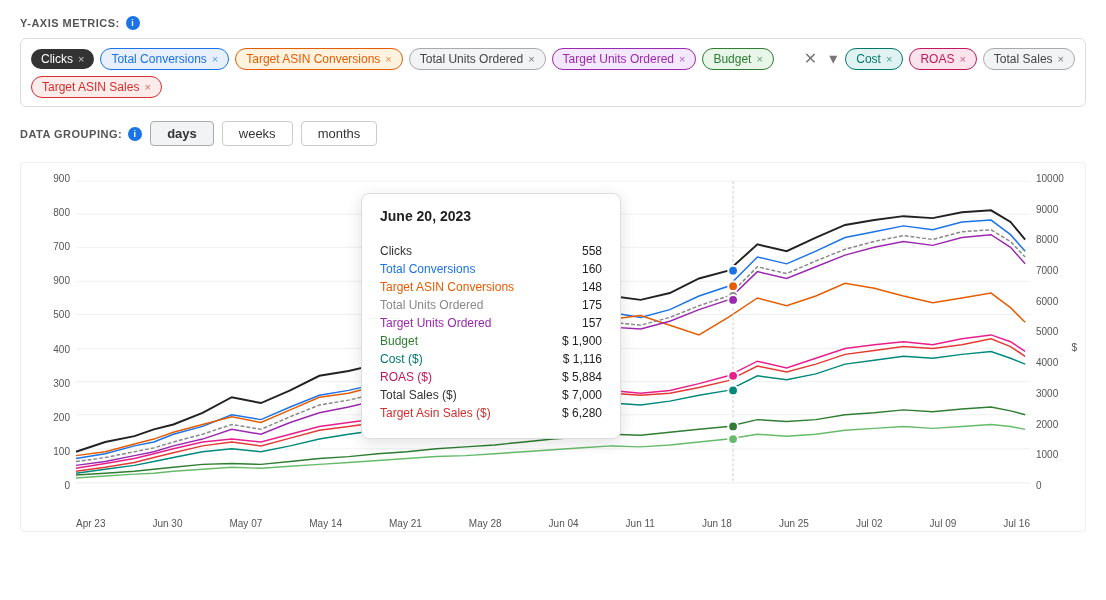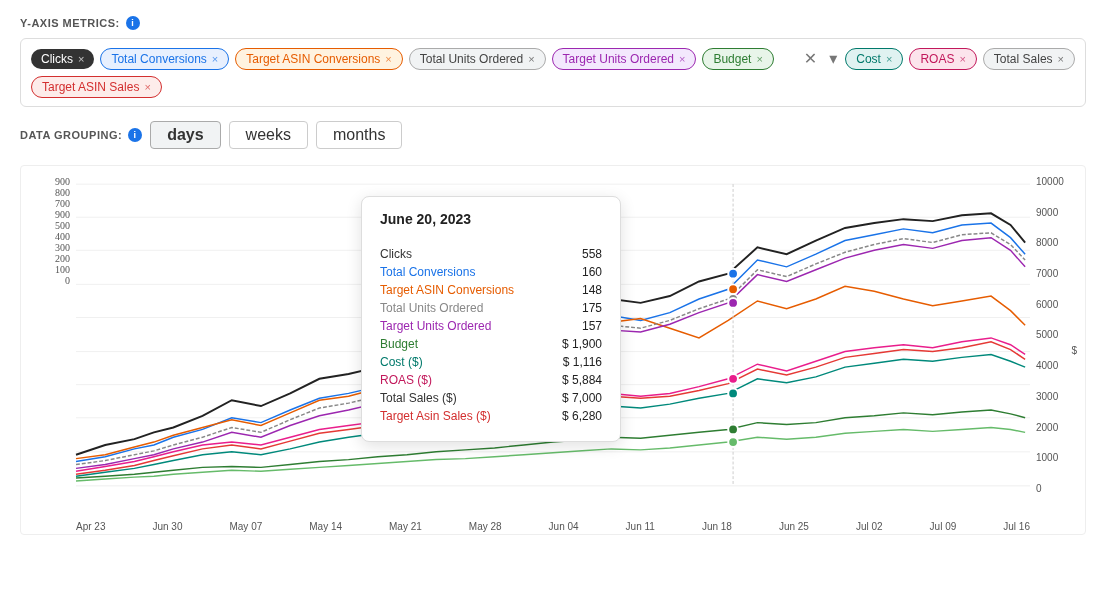--- a/index.html
+++ b/index.html
@@ -21,26 +21,26 @@
     .tag-purple { background: #f3e8fd; color: #9c27b0; border: 1px solid #9c27b0; }
     .tag-green { background: #e8f5e9; color: #2e7d32; border: 1px solid #2e7d32; }
     .tag-teal { background: #e0f2f1; color: #00796b; border: 1px solid #00796b; }
     .tag-pink { background: #fce4ec; color: #c2185b; border: 1px solid #c2185b; }
     .tag-red { background: #fdecea; color: #d32f2f; border: 1px solid #d32f2f; }
     
     .metrics-actions { margin-left: auto; display: flex; align-items: center; gap: 8px; }
     .icon-btn { background: none; border: none; cursor: pointer; color: #777; font-size: 16px; padding: 2px; }
     
     .grouping-row { display: flex; align-items: center; gap: 8px; margin-bottom: 16px; }
-    .group-btn { padding: 4px 16px; border: 1px solid #ccc; border-radius: 4px; background: #fff; font-size: 16px; cursor: pointer; color: #333; }
+    .group-btn { padding: 4px 16px; border: 1px solid #ccc; border-radius: 4px; background: #fff; font-size: 13px; cursor: pointer; color: #333; }
     .group-btn.active { background: #f1f3f4; font-weight: 600; border-color: #aaa; }
     
     .chart-area { position: relative; width: 100%; height: 370px; border: 1px solid #eee; border-radius: 4px; padding: 10px 50px 40px 60px; }
     
-    .y-axis-left { position: absolute; left: 0; top: 10px; bottom: 40px; width: 55px; display: flex; flex-direction: column; align-items: flex-end; padding-right: 6px; font-family: Liberation Serif, serif; }
+    .y-axis-left { position: absolute; left: 0; top: 10px; bottom: 40px; width: 55px; display: flex; flex-direction: column; justify-content: space-between; align-items: flex-end; padding-right: 6px; }
     .y-label { font-size: 10px; color: #555; }
     
     .y-axis-right { position: absolute; right: 0; top: 10px; bottom: 40px; width: 55px; display: flex; flex-direction: column; justify-content: space-between; align-items: flex-start; padding-left: 6px; margin-left: 25px; }
     
     .x-axis { position: absolute; bottom: 0; left: 55px; right: 55px; display: flex; justify-content: space-between; padding-top: 4px; }
     .x-label { font-size: 10px; color: #555; }
     
     .dollar-sign { position: absolute; right: 8px; top: 50%; transform: translateY(-50%); font-size: 10px; color: #555; }
     
     svg.chart-svg { width: 100%; height: 100%; overflow: visible; }

